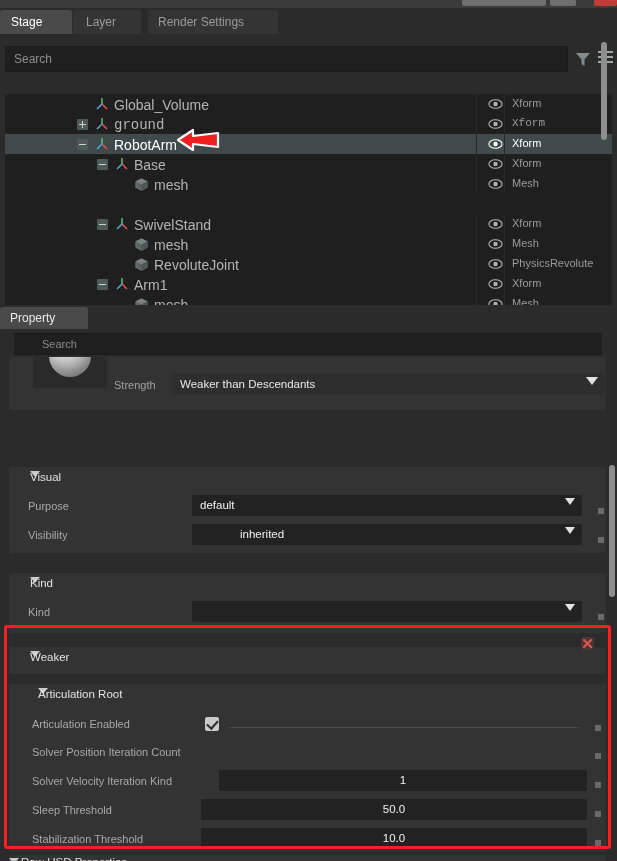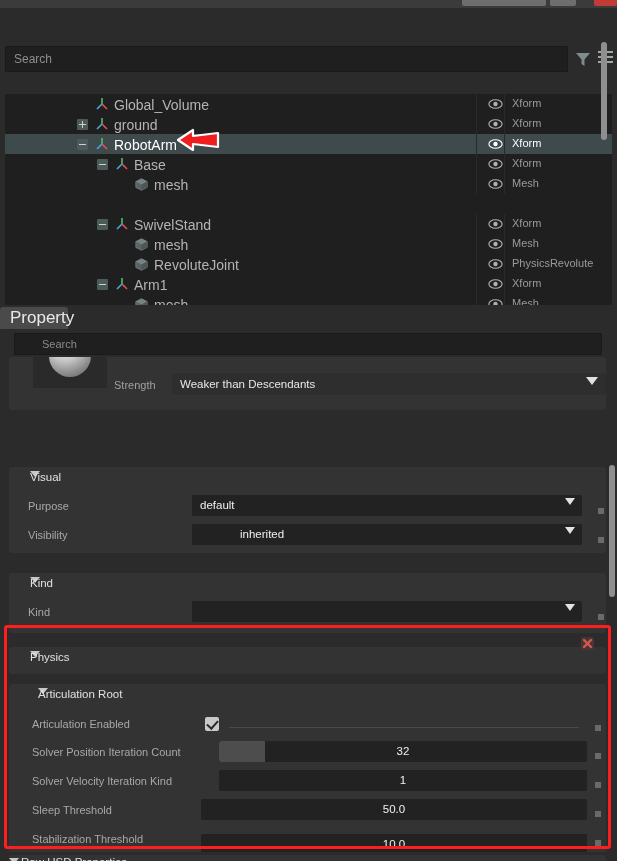--- a/index.html
+++ b/index.html
@@ -93,23 +93,23 @@
   
   .red-arrow { position: absolute; left: 176px; top: 120px; width: 44px; height: 24px; pointer-events: none; }
 
   
   .prop-panel {
     position: absolute; left: 0; top: 305px; width: 617px; height: 556px;
     background: #2b2b2b;
   }
   .prop-tabbar { position: absolute; left: 0; top: 0; width: 617px; height: 24px; background: #2b2b2b; }
   .prop-tab {
-    position: absolute; left: 0; top: 2px; width: 68px; height: 22px;
-    background: #4a4a4a; color: #e9e9e9; font-size: 17px; line-height: 22px;
-    padding-left: 10px; border-top-left-radius: 3px; border-top-right-radius: 3px; text-align: right;
+    position: absolute; left: 0; top: 2px; width: 88px; height: 22px;
+    background: #4a4a4a; color: #e9e9e9; font-size: 12px; line-height: 22px;
+    padding-left: 10px; border-top-left-radius: 3px; border-top-right-radius: 3px;
   }
   .prop-search-wrap { position: absolute; left: 14px; top: 28px; width: 588px; height: 22px; }
   .prop-search {
     position: absolute; left: 0; top: 0; width: 588px; height: 22px;
     background: #1f1f1f; border: 1px solid #1a1a1a;
     color: #8a8a8a; font-size: 11px; padding-left: 27px;
     outline: none; font-family: "Liberation Sans", sans-serif;
   }
   .prop-search::placeholder { color: #8a8a8a; }
   .mag { position: absolute; left: 9px; top: 5px; width: 12px; height: 12px; }
@@ -193,20 +193,25 @@
 
 <div class="topstrip">
   <div class="tsdark"></div>
   <div class="tsbtn tsb1"></div>
   <div class="tsbtn tsb2"></div>
   <div class="tsred"></div>
 </div>
 
 <div class="stage-panel">
 
+  <div class="tabbar">
+    <div class="tab t0 active">Stage</div>
+    <div class="tab t1">Layer</div>
+    <div class="tab t2">Render Settings</div>
+  </div>
 
   <div class="stage-search-row">
     <input class="stage-search" type="text" placeholder="Search" style="">
     <div class="icon-filter">
       <svg width="16" height="16" viewBox="0 0 16 16">
           <polygon points="1,2 15,2 9.5,8.5 9.5,15 6.5,13 6.5,8.5" fill="#7e8c8c"></polygon>
         </svg>
     </div>
     <div class="icon-burger">
       <i></i>
@@ -225,21 +230,21 @@
           </svg></div>
         <div class="name" style="left:109px">Global_Volume</div>
         <div class="vsep1"></div>
         <div class="eyec"><svg width="15" height="12" viewBox="0 0 15 12">
             <ellipse cx="7.5" cy="6" rx="6.6" ry="4.3" fill="none" stroke="#b0b0b0" stroke-width="1.1"></ellipse>
             <circle cx="7.5" cy="6" r="2.2" fill="#b0b0b0"></circle>
           </svg></div>
         <div class="vsep2"></div>
         <div class="type">Xform</div>
       </div>
-      <div class="trow" style="top: 20px;">
+      <div class="trow" style="top: 20px; font-family: Liberation Mono, monospace;">
         <div class="expander plus" style="left:72px"></div>
         <div class="axisicon" style="left:90px"><svg width="14" height="14" viewBox="0 0 14 14">
             <line x1="7" y1="7" x2="7" y2="1" stroke="#49c06b" stroke-width="1.6"></line>
             <line x1="7" y1="7" x2="2" y2="12" stroke="#4aa8e0" stroke-width="1.6"></line>
             <line x1="7" y1="7" x2="12" y2="12" stroke="#e05252" stroke-width="1.6"></line>
           </svg></div>
         <div class="name" style="left:109px">ground</div>
         <div class="vsep1"></div>
         <div class="eyec"><svg width="15" height="12" viewBox="0 0 15 12">
             <ellipse cx="7.5" cy="6" rx="6.6" ry="4.3" fill="none" stroke="#b0b0b0" stroke-width="1.1"></ellipse>
@@ -445,43 +450,39 @@
           <span></span>
           <span class="car2"><span class="caret sm"></span></span>
         </div>
         <div class="pdot" style="left:581px; top:13px;"></div>
       </div>
     </div>
 
     <div class="section" id="sec-physics" style="top:290px; height:27px;">
       <div class="sec-title-wrap">
         <span class="sec-tri"></span>
-        <span>Physics</span>
+        <span>Weaker</span>
       </div>
     </div>
 
     <div class="section" id="sec-artroot" style="top:327px; height:208px;">
       <div class="sec-title-wrap" style="left:13px;">
         <span class="sec-tri"></span>
         <span>Articulation Root</span>
       </div>
 
       <div class="prow" style="top:29px;">
         <div class="plabel" style="left:15px;">Articulation Enabled</div>
         <div class="ckbox" style="left:188px; top:4px;"></div>
         <div class="thinline" style="left:212px; top:14px; width:350px;"></div>
         <div class="pdot" style="left:578px; top:12px;"></div>
       </div>
 
       <div class="prow" style="top:57px;">
         <div class="plabel" style="left:15px;">Solver Position Iteration Count</div>
-        <div class="pfield num" style="left:202px; width:368px; overflow:hidden;">
-          <div class="slider-fill" style="width:46px;"></div>
-          <div class="numtext">32</div>
-        </div>
         <div class="pdot" style="left:578px; top:12px;"></div>
       </div>
 
       <div class="prow" style="top:86px;">
         <div class="plabel" style="left:15px;">Solver Velocity Iteration Kind</div>
         <div class="pfield num" style="left:202px; width:368px; overflow:hidden;">
           <div class="numtext">1</div>
         </div>
         <div class="pdot" style="left:578px; top:12px;"></div>
       </div>
@@ -489,21 +490,21 @@
       <div class="prow" style="top:115px;">
         <div class="plabel" style="left:15px;">Sleep Threshold</div>
         <div class="pfield num" style="left:184px; width:386px; overflow:hidden;">
           <div class="numtext">50.0</div>
         </div>
         <div class="pdot" style="left:578px; top:12px;"></div>
       </div>
 
       <div class="prow" style="top:144px;">
         <div class="plabel" style="left:15px;">Stabilization Threshold</div>
-        <div class="pfield num" style="left:184px; width:386px; overflow:hidden;margin-top:6px;">
+        <div class="pfield num" style="left:184px; width:386px; overflow:hidden;">
           <div class="numtext">10.0</div>
         </div>
         <div class="pdot" style="left:578px; top:12px;"></div>
       </div>
 
       <div class="prow" style="top:173px;">
         
         
         
         

